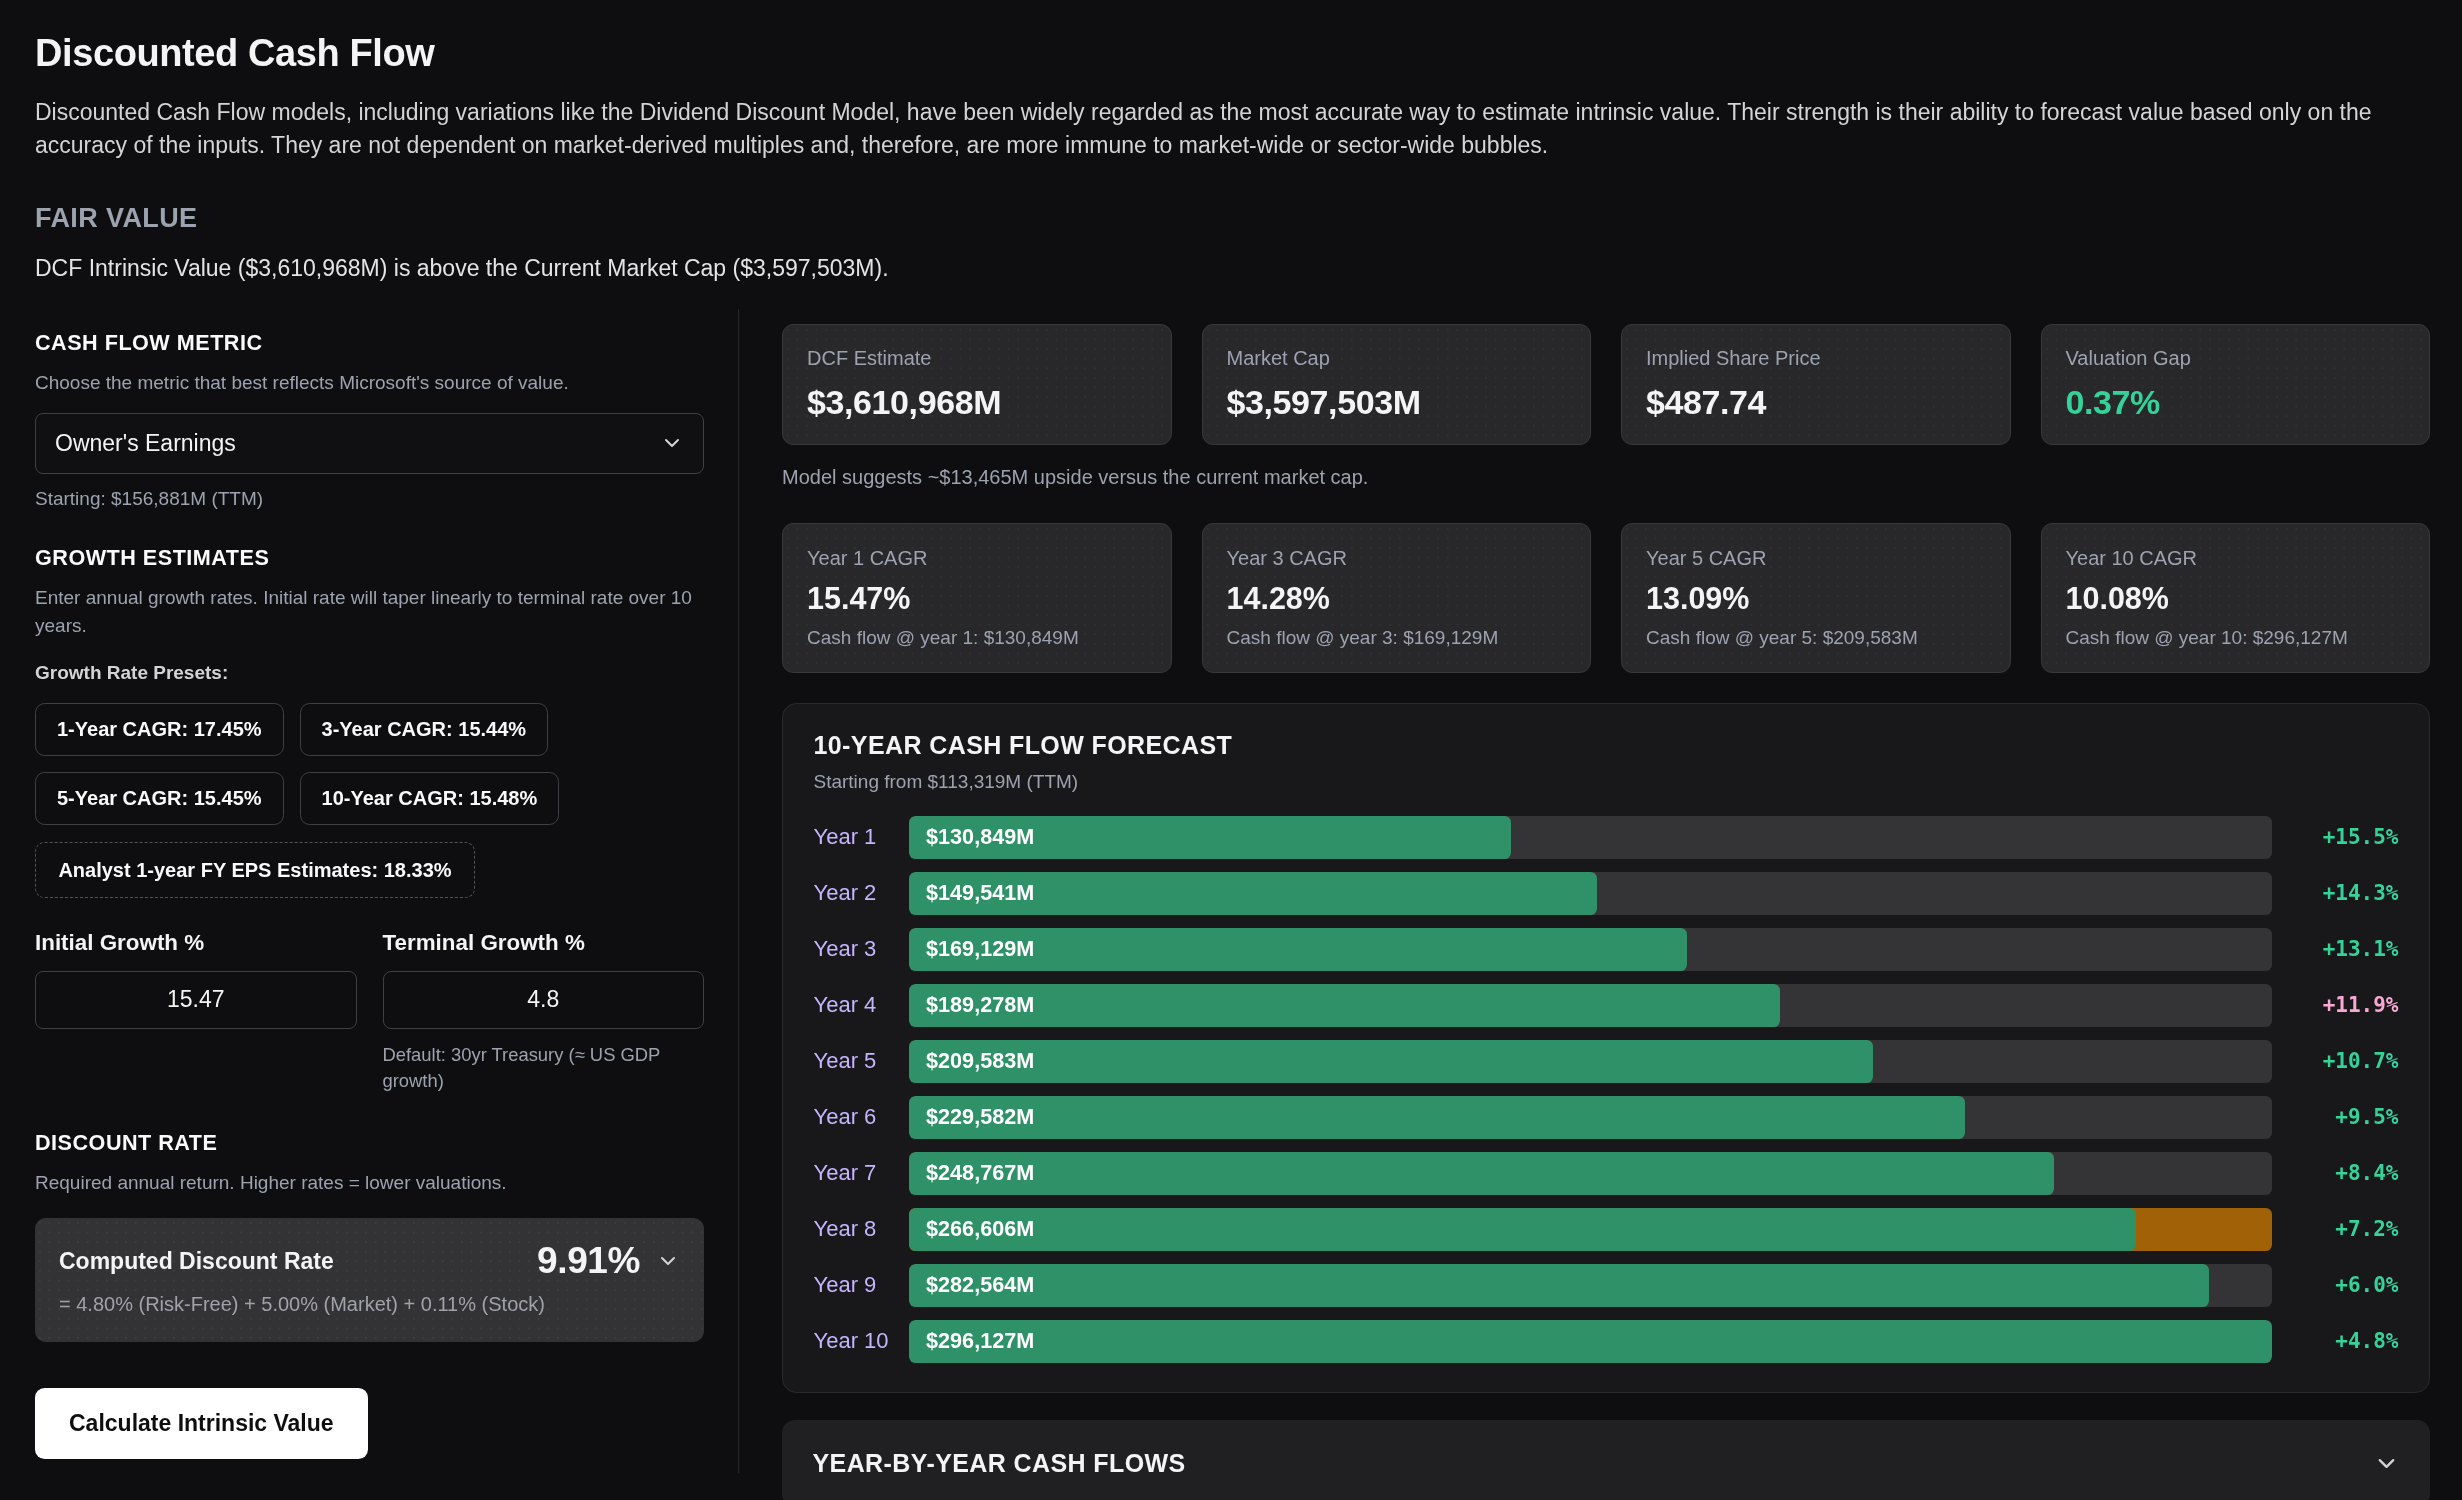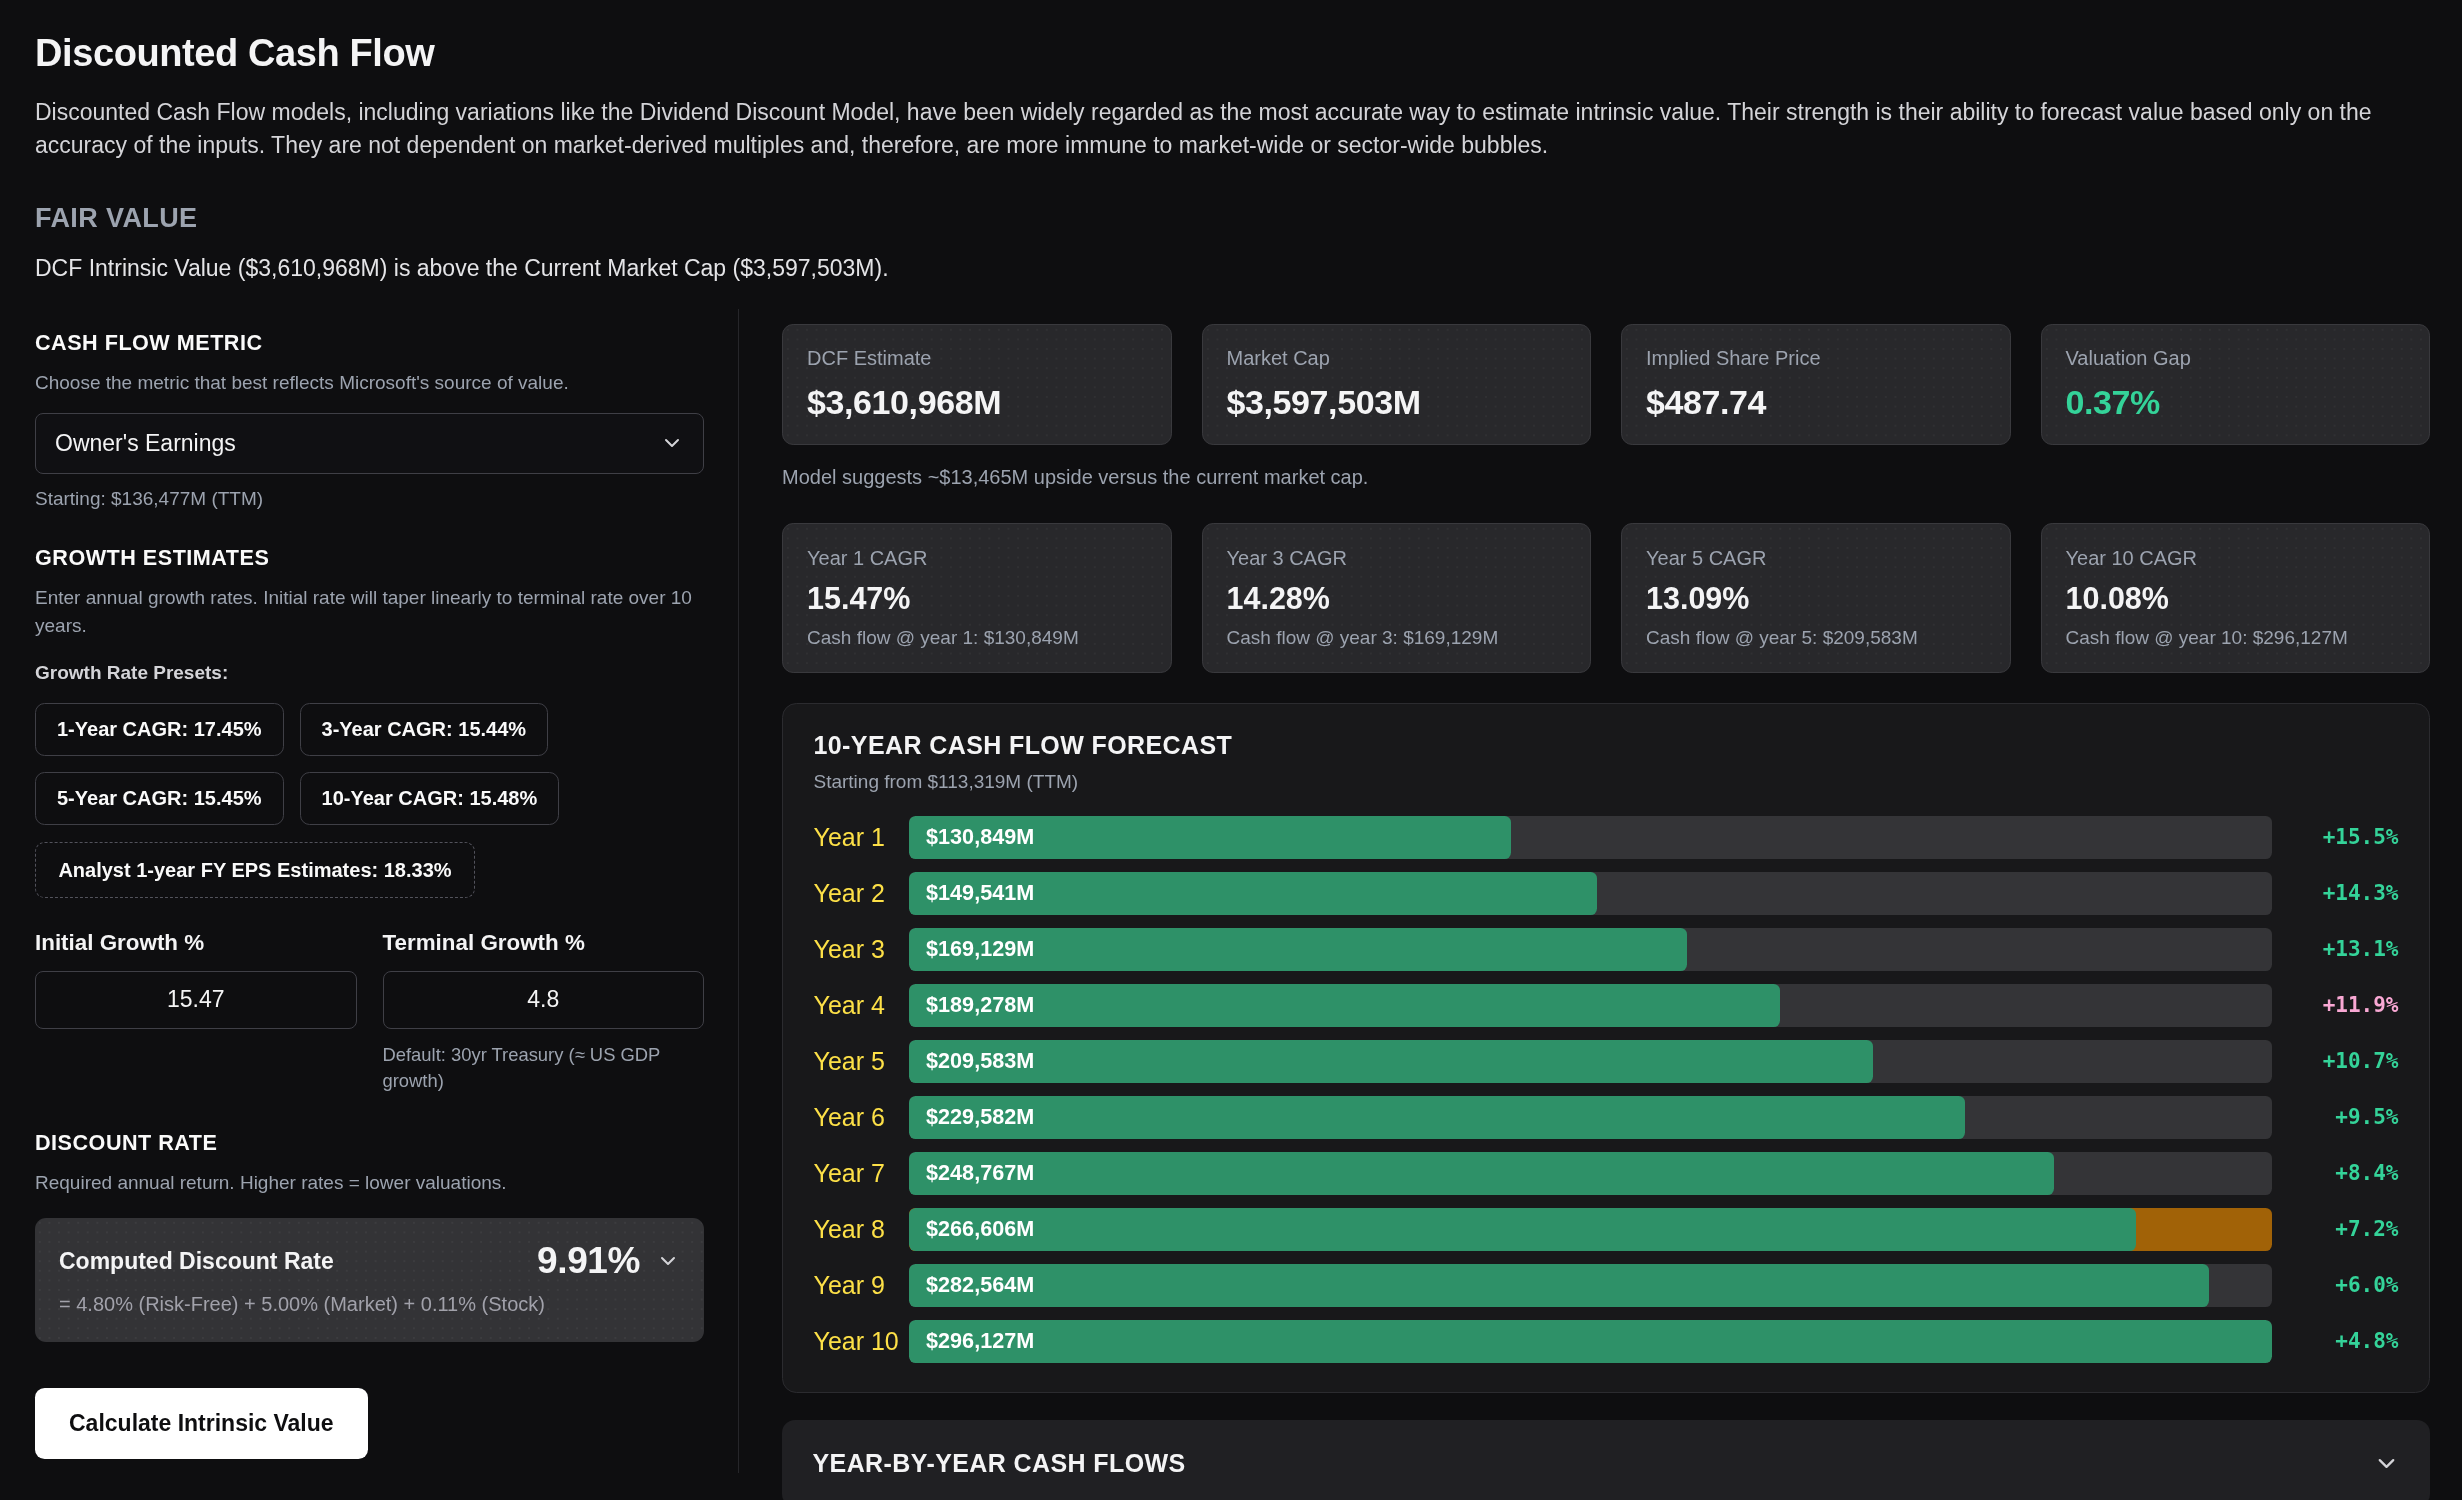--- a/index.html
+++ b/index.html
@@ -96,21 +96,21 @@
 
   .forecast-panel {
     margin-top: 30.5px; border: 1.6px solid #2b2b2f; background: #18181a;
     border-radius: 14.4px; padding: 27px 30.5px 29px;
   }
   .fc-title { font-size: 25px; font-weight: 700; letter-spacing: 0.4px; margin: 0; }
   .fc-sub { font-size: 19px; color: #9ca3af; margin: 11.2px 0 0; }
   #bar-rows { margin-top: 22.4px; }
   .bar-row { display: flex; align-items: center; margin-bottom: 13px; }
   .bar-row:last-child { margin-bottom: 0; }
-  .bar-ylabel { flex: 0 0 95px; font-size: 25px; color: #fde047; }
+  .bar-ylabel { flex: 0 0 95px; font-size: 22px; color: #c4b5fd; }
   .bar-track { flex: 1; height: 43px; border-radius: 6.4px; overflow: hidden; }
   .bar-fill { height: 100%; border-radius: 6.4px; display: flex; align-items: center; }
   .bar-valuelabel { font-size: 21.6px; font-weight: 700; padding-left: 17.6px; white-space: nowrap; color: #ffffff; }
   .bar-pct { flex: 0 0 127px; text-align: right; font-family: "DejaVu Sans Mono", monospace; font-size: 21px; font-weight: 700; }
 
   .yby {
     margin-top: 27px; background: #202023; border-radius: 13px;
     height: 87px; padding: 0 30.5px; display: flex; align-items: center;
     justify-content: space-between; cursor: pointer;
   }
@@ -132,21 +132,21 @@
 
     <aside class="left">
       <h3 class="section-heading first">CASH FLOW METRIC</h3>
       <p class="section-desc">Choose the metric that best reflects Microsoft's source of value.</p>
       <div class="select">
         <span>Owner's Earnings</span>
         <svg class="chev" width="24" height="24" viewBox="0 0 24 24">
             <path d="M6 9l6 6 6-6" fill="none" stroke="currentColor" stroke-width="2" stroke-linecap="round" stroke-linejoin="round"></path>
           </svg>
       </div>
-      <p class="starting-note">Starting: $136,477M (TTM)</p>
+      <p class="starting-note">Starting: $156,881M (TTM)</p>
 
       <h3 class="section-heading">GROWTH ESTIMATES</h3>
       <p class="section-desc">Enter annual growth rates. Initial rate will taper linearly to terminal rate over 10 years.</p>
       <p class="presets-label">Growth Rate Presets:</p>
       <div class="preset-grid" id="preset-grid">
           <button class="preset-btn">1-Year CAGR: 17.45%</button>
           <button class="preset-btn">3-Year CAGR: 15.44%</button>
           <button class="preset-btn">5-Year CAGR: 15.45%</button>
           <button class="preset-btn">10-Year CAGR: 15.48%</button>
         </div>

